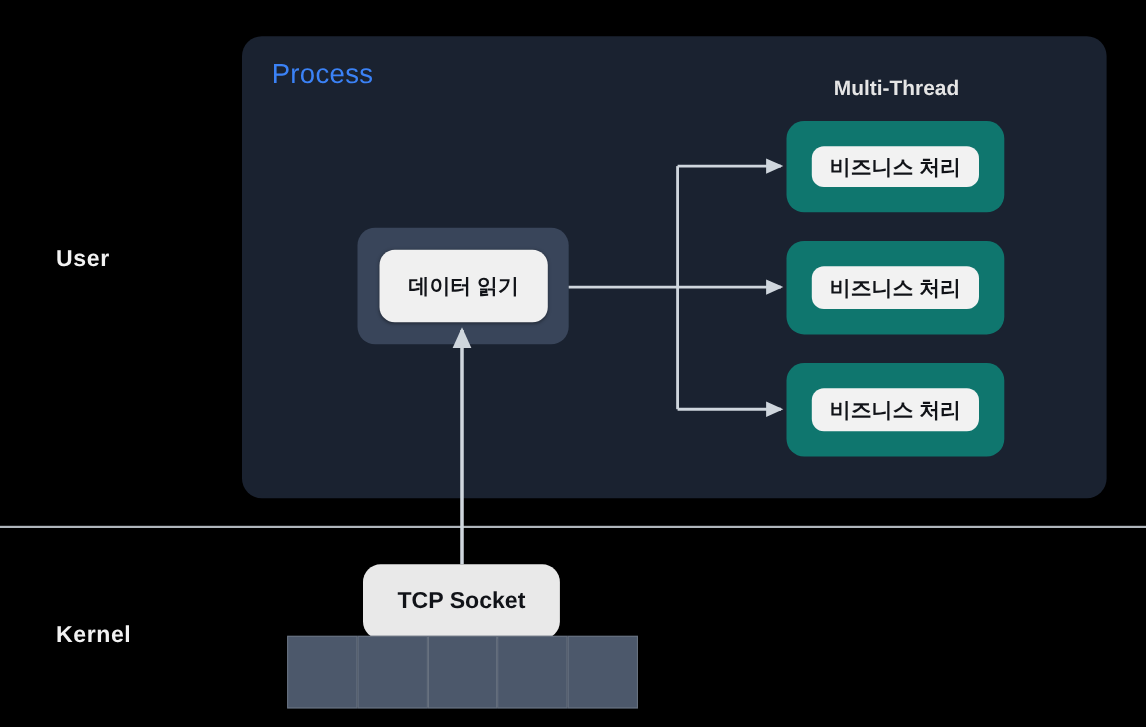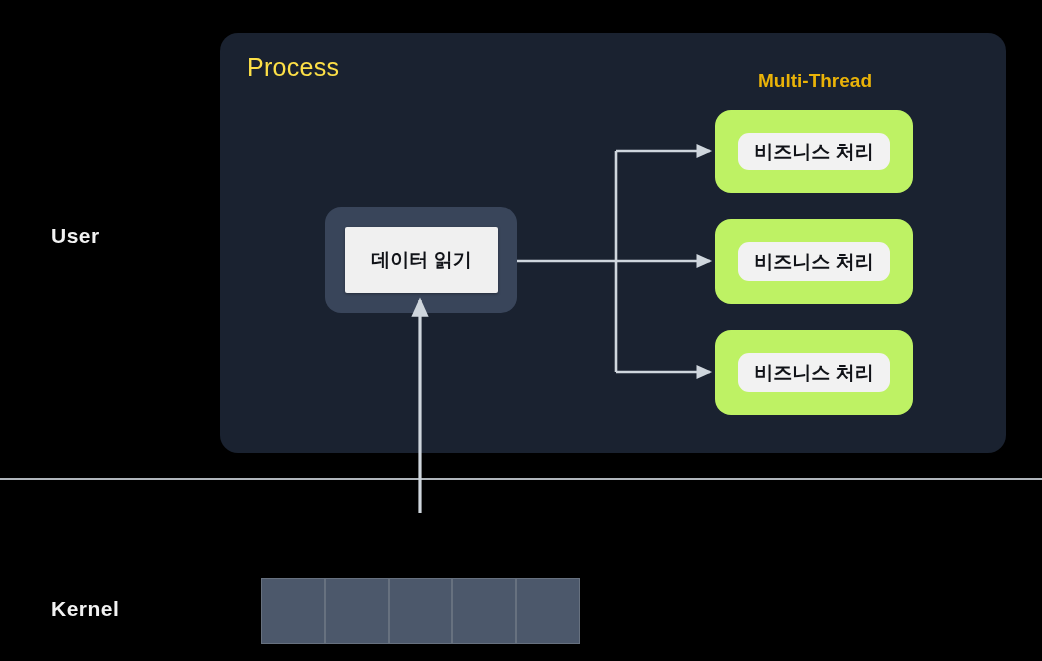--- a/index.html
+++ b/index.html
@@ -21,21 +21,21 @@
   
   .zone-label {
     position: absolute;
     color: #f2f2f2;
     font-size: 21px;
     font-weight: bold;
     letter-spacing: 0.5px;
     white-space: nowrap;
   }
   #zone-user  { left: 51px; top: 224px; }
-  #zone-kernel{ left: 51px; top: 597px; text-align: right; }
+  #zone-kernel{ left: 51px; top: 566px; text-align: right; }
 
   
   #divider {
     position: absolute;
     left: 0px;
     top: 478px;
     width: 1042px;
     height: 2px;
     background: #cfd6dd;
     opacity: 0.85;
@@ -48,30 +48,30 @@
     top: 33px;
     width: 786px;
     height: 420px;
     background: #1a2230;
     border-radius: 18px;
   }
   #process-label {
     position: absolute;
     left: 247px;
     top: 53px;
-    color: #fde047;
+    color: #3b82f6;
     font-size: 25px;
     font-weight: normal;
     letter-spacing: 0.3px;
   }
 
   
   .caption {
     position: absolute;
-    color: #eab308;
+    color: #e5e5e5;
     font-size: 19px;
     font-weight: bold;
     white-space: nowrap;
     text-align: center;
   }
   #nio-caption   { left: 325px; top: 167px; width: 192px; }
   #mt-caption    { left: 715px; top: 70px;  width: 200px; }
 
   
   #nio-container {
@@ -83,36 +83,36 @@
     background: #39455a;
     border-radius: 16px;
   }
   #nio-inner {
     position: absolute;
     left: 345px;
     top: 227px;
     width: 153px;
     height: 66px;
     background: #f0f0f0;
-    border-radius: 2px;
+    border-radius: 14px;
     display: flex;
     align-items: center;
     justify-content: center;
     color: #111318;
     font-size: 19px;
     font-weight: bold;
     box-shadow: 0 1px 3px rgba(0,0,0,0.35);
   }
 
   
   .thread-box {
     position: absolute;
     left: 715px;
     width: 198px;
-    background: #bef264;
+    background: #0f766e;
     border-radius: 16px;
     padding: 23px;
     box-sizing: border-box;
   }
   .thread-inner {
     width: 100%;
     height: 100%;
     background: #f2f2f2;
     border-radius: 11px;
     display: flex;
@@ -192,20 +192,21 @@
   <div class="thread-box" id="thread-box-0">
     <div class="thread-inner">비즈니스 처리</div>
   </div>
   <div class="thread-box" id="thread-box-1">
     <div class="thread-inner">비즈니스 처리</div>
   </div>
   <div class="thread-box" id="thread-box-2">
     <div class="thread-inner">비즈니스 처리</div>
   </div>
 
+  <div id="tcp-socket">TCP Socket</div>
 
   <div id="kernel-buffer">
     <div class="buffer-cell"></div>
     <div class="buffer-cell"></div>
     <div class="buffer-cell"></div>
     <div class="buffer-cell"></div>
     <div class="buffer-cell"></div>
   </div>
 
   <svg id="arrow-layer" viewBox="0 0 1042 661" width="1042" height="661">

